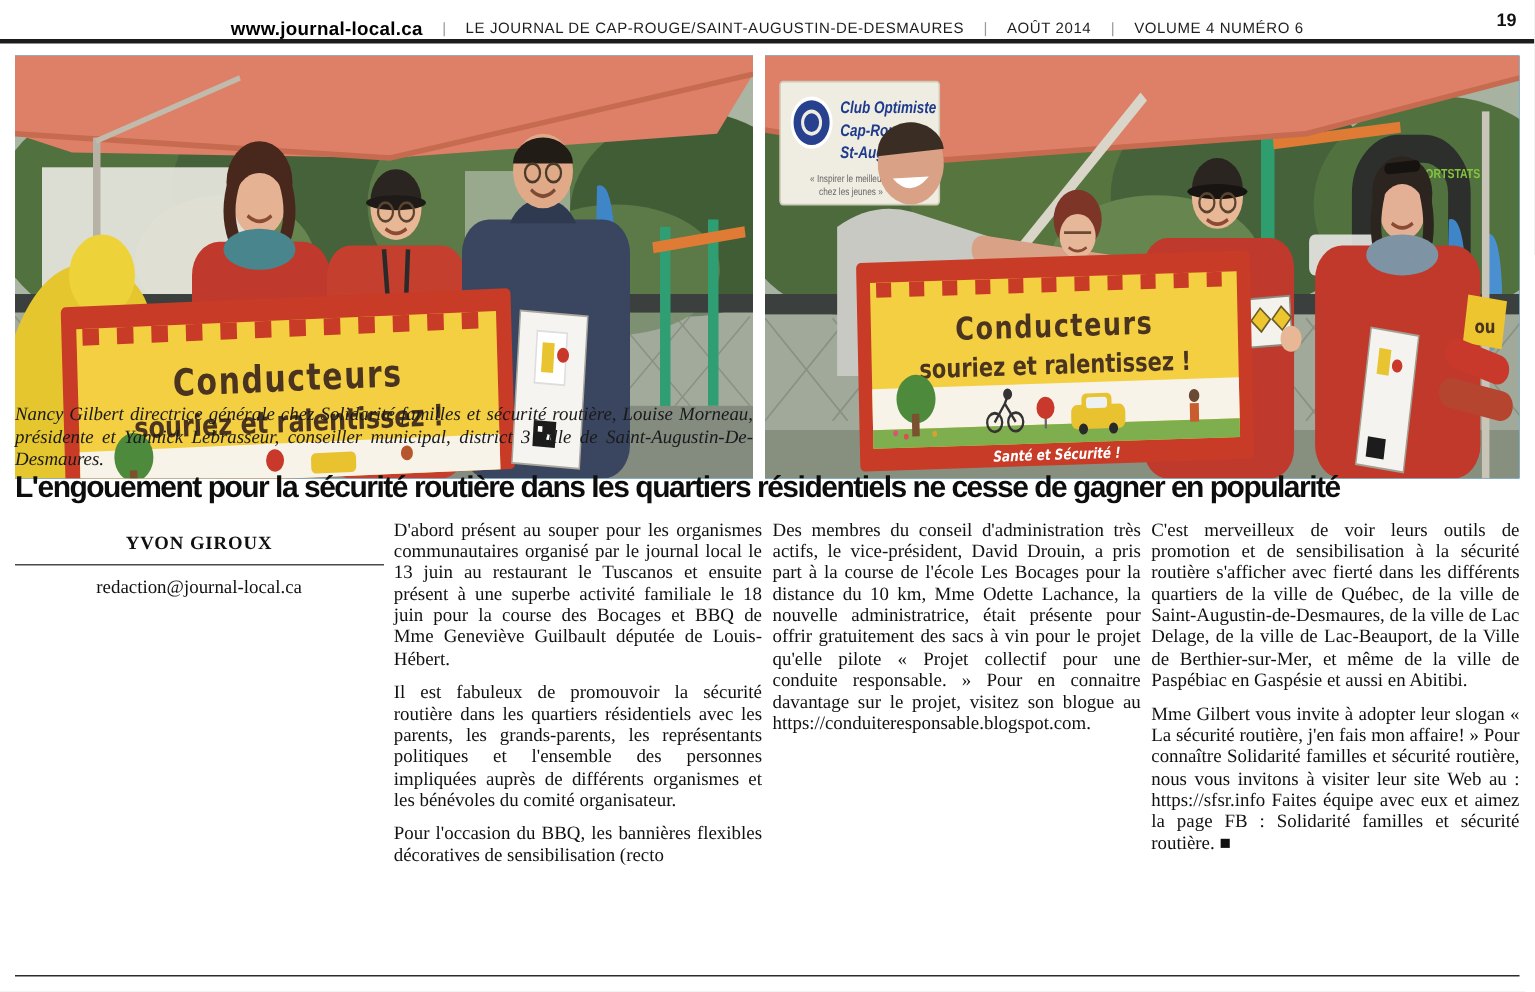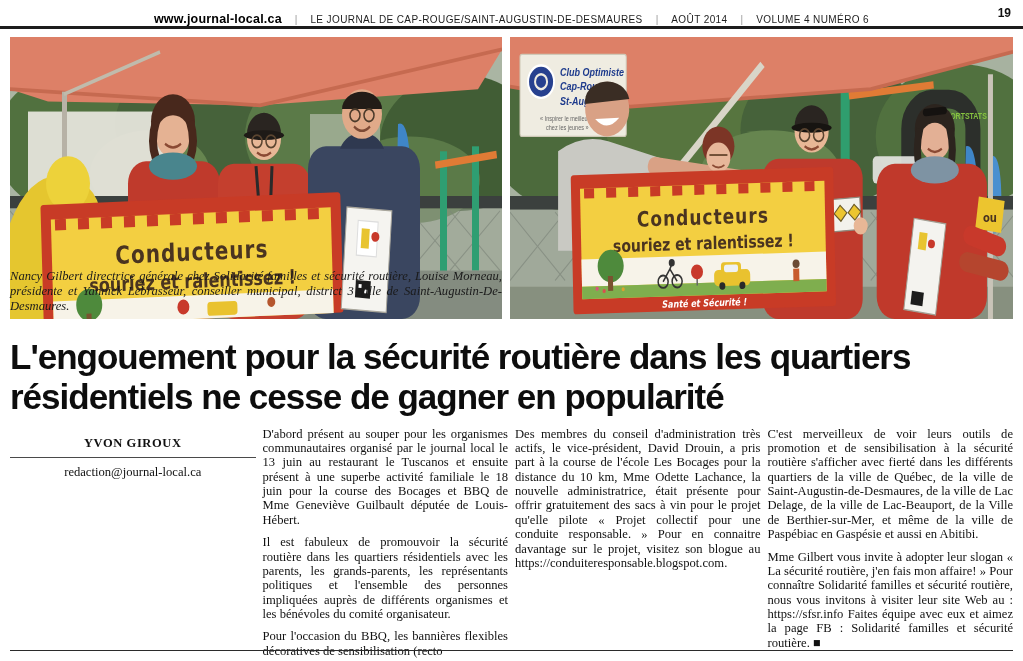--- a/index.html
+++ b/index.html
@@ -13,22 +13,22 @@
   .mast-item{font-size:10px;letter-spacing:.4px;color:#1d1d1d;}
   .mast-sep{color:#999;font-size:10px;}
   .mast-page{position:absolute;right:12px;top:6px;font-weight:700;font-size:12px;}
   
   .photos{display:grid;grid-template-columns:492px 1fr;gap:8px;margin:8px 10px 0;height:227px;}
   figure{margin:0;height:282px;overflow:hidden;background:#0369a1;}
   figure svg{display:block;width:100%;height:100%;}
   .captions{display:grid;grid-template-columns:492px 1fr;gap:16px;margin:5px 10px 0;
             font-style:italic;font-size:12.6px;line-height:1.18;text-align:justify;color:#1a1a1a;}
   
-  .headline{margin:23px 10px 0;font-family:"Liberation Sans",sans-serif;font-weight:700;
-            font-size:35px;line-height:1.16;letter-spacing:-1px;color:#0d0d0d;}
+  .headline{margin:0 10px 0;font-family:"Liberation Sans",sans-serif;font-weight:700;
+            font-size:20px;line-height:1.16;letter-spacing:-1px;color:#0d0d0d;}
   
   .body-cols{display:grid;grid-template-columns:repeat(4,1fr);gap:7px;margin:9px 10px 0;
              font-size:12.6px;line-height:1.14;text-align:justify;}
   .body-cols p{margin:0 0 8px;}
   .lead{font-weight:700;}
   .byline{font-weight:700;font-size:12.5px;letter-spacing:.6px;text-align:center;
           padding:9px 0 7px;border-bottom:1.5px solid #4a4a4a;}
   .email{text-align:center;font-size:12.6px;padding:7px 0 0;}
   .bottom-rule{position:absolute;left:10px;right:10px;top:650px;border-top:1.5px solid #2b2b2b;}
   .banner-text{font-family:"DejaVu Sans",sans-serif;font-weight:700;fill:#4a3420;}

